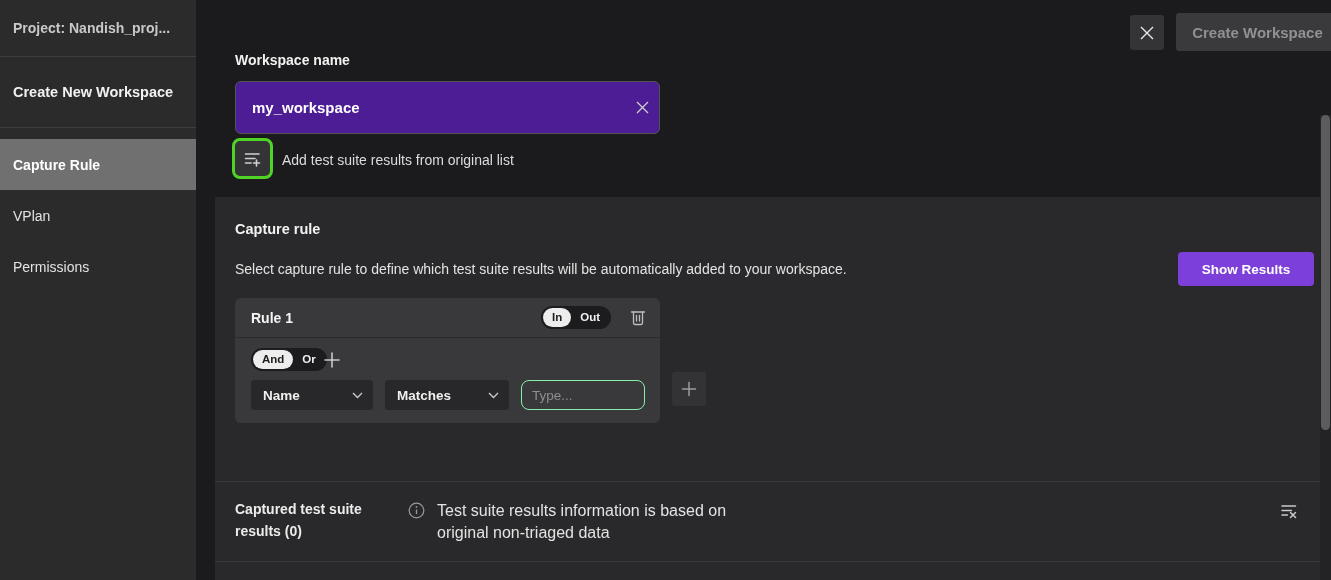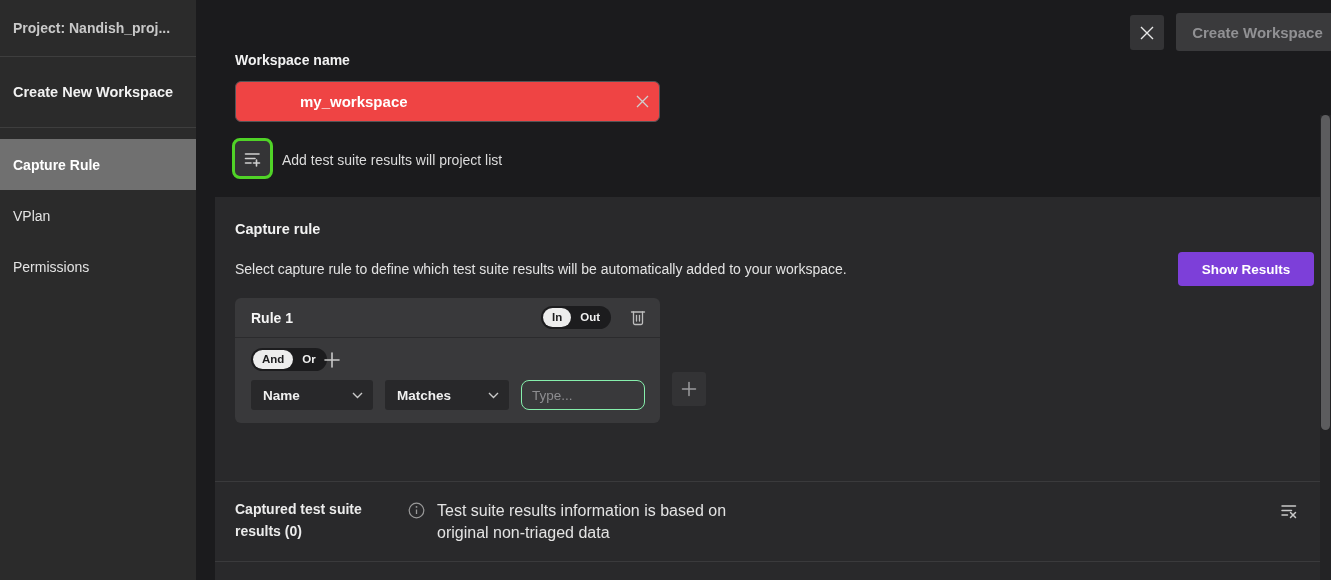--- a/index.html
+++ b/index.html
@@ -19,23 +19,23 @@
 
   
   .close-btn{ position:absolute; left:1130px; top:15px; width:34px; height:35px; background:#343436;
               border:none; border-radius:3px; display:flex; align-items:center; justify-content:center; cursor:pointer; }
   .create-ws-btn{ position:absolute; left:1176px; top:13px; width:163px; height:38px; background:#3a3a3c;
                   border:none; border-radius:3px 0 0 3px; color:#919194; font-size:15px; font-weight:600;
                   font-family:"Liberation Sans", sans-serif; cursor:default; }
 
   
   .ws-label{ position:absolute; left:235px; top:52px; color:#f2f2f2; font-size:14px; font-weight:700; }
-  .ws-input-wrap{ position:absolute; left:235px; top:81px; width:425px; height:41px;
-                  border:1px solid #545457; border-radius:6px; background:#ef4444;
-                  display:flex; align-items:center;padding-left:48px; }
+  .ws-input-wrap{ position:absolute; left:235px; top:81px; width:425px; height:53px;
+                  border:1px solid #545457; border-radius:6px; background:#4c1d95;
+                  display:flex; align-items:center; }
   .ws-input{ flex:1; background:transparent; border:none; outline:none; color:#ffffff;
              font-size:15px; font-weight:700; padding:0 16px; font-family:"Liberation Sans", sans-serif; }
   .clear-btn{ background:none; border:none; width:34px; height:100%; cursor:pointer;
               display:flex; align-items:center; justify-content:center; }
 
   
   .add-ts-btn{ position:absolute; left:232px; top:138px; width:41px; height:41px;
                border:3px solid #50d327; border-radius:8px; background:#343436;
                display:flex; align-items:center; justify-content:center; cursor:pointer; padding:0; }
   .add-ts-label{ position:absolute; left:282px; top:152px; color:#dcdcdc; font-size:14px; }
@@ -142,21 +142,21 @@
         <g stroke="#cfcfcf" stroke-width="1.6" stroke-linecap="round">
           <line x1="2.5" y1="5" x2="16" y2="5"></line>
           <line x1="2.5" y1="9.5" x2="12" y2="9.5"></line>
           <line x1="2.5" y1="14" x2="8" y2="14"></line>
           <line x1="13.5" y1="11" x2="13.5" y2="17"></line>
           <line x1="10.5" y1="14" x2="16.5" y2="14"></line>
         </g>
       </svg>
     </span>
   </button>
-  <div class="add-ts-label">Add test suite results will project list</div>
+  <div class="add-ts-label">Add test suite results from original list</div>
 
   <div class="panel">
     <div class="panel-title">Capture rule</div>
     <div class="panel-desc">Select capture rule to define which test suite results will be automatically added to your workspace.</div>
     <button class="show-results-btn">Show Results</button>
 
     <div class="rule-card">
       <div class="rule-head">
         <span class="rule-title">Rule 1</span>
         <div class="toggle inout">

